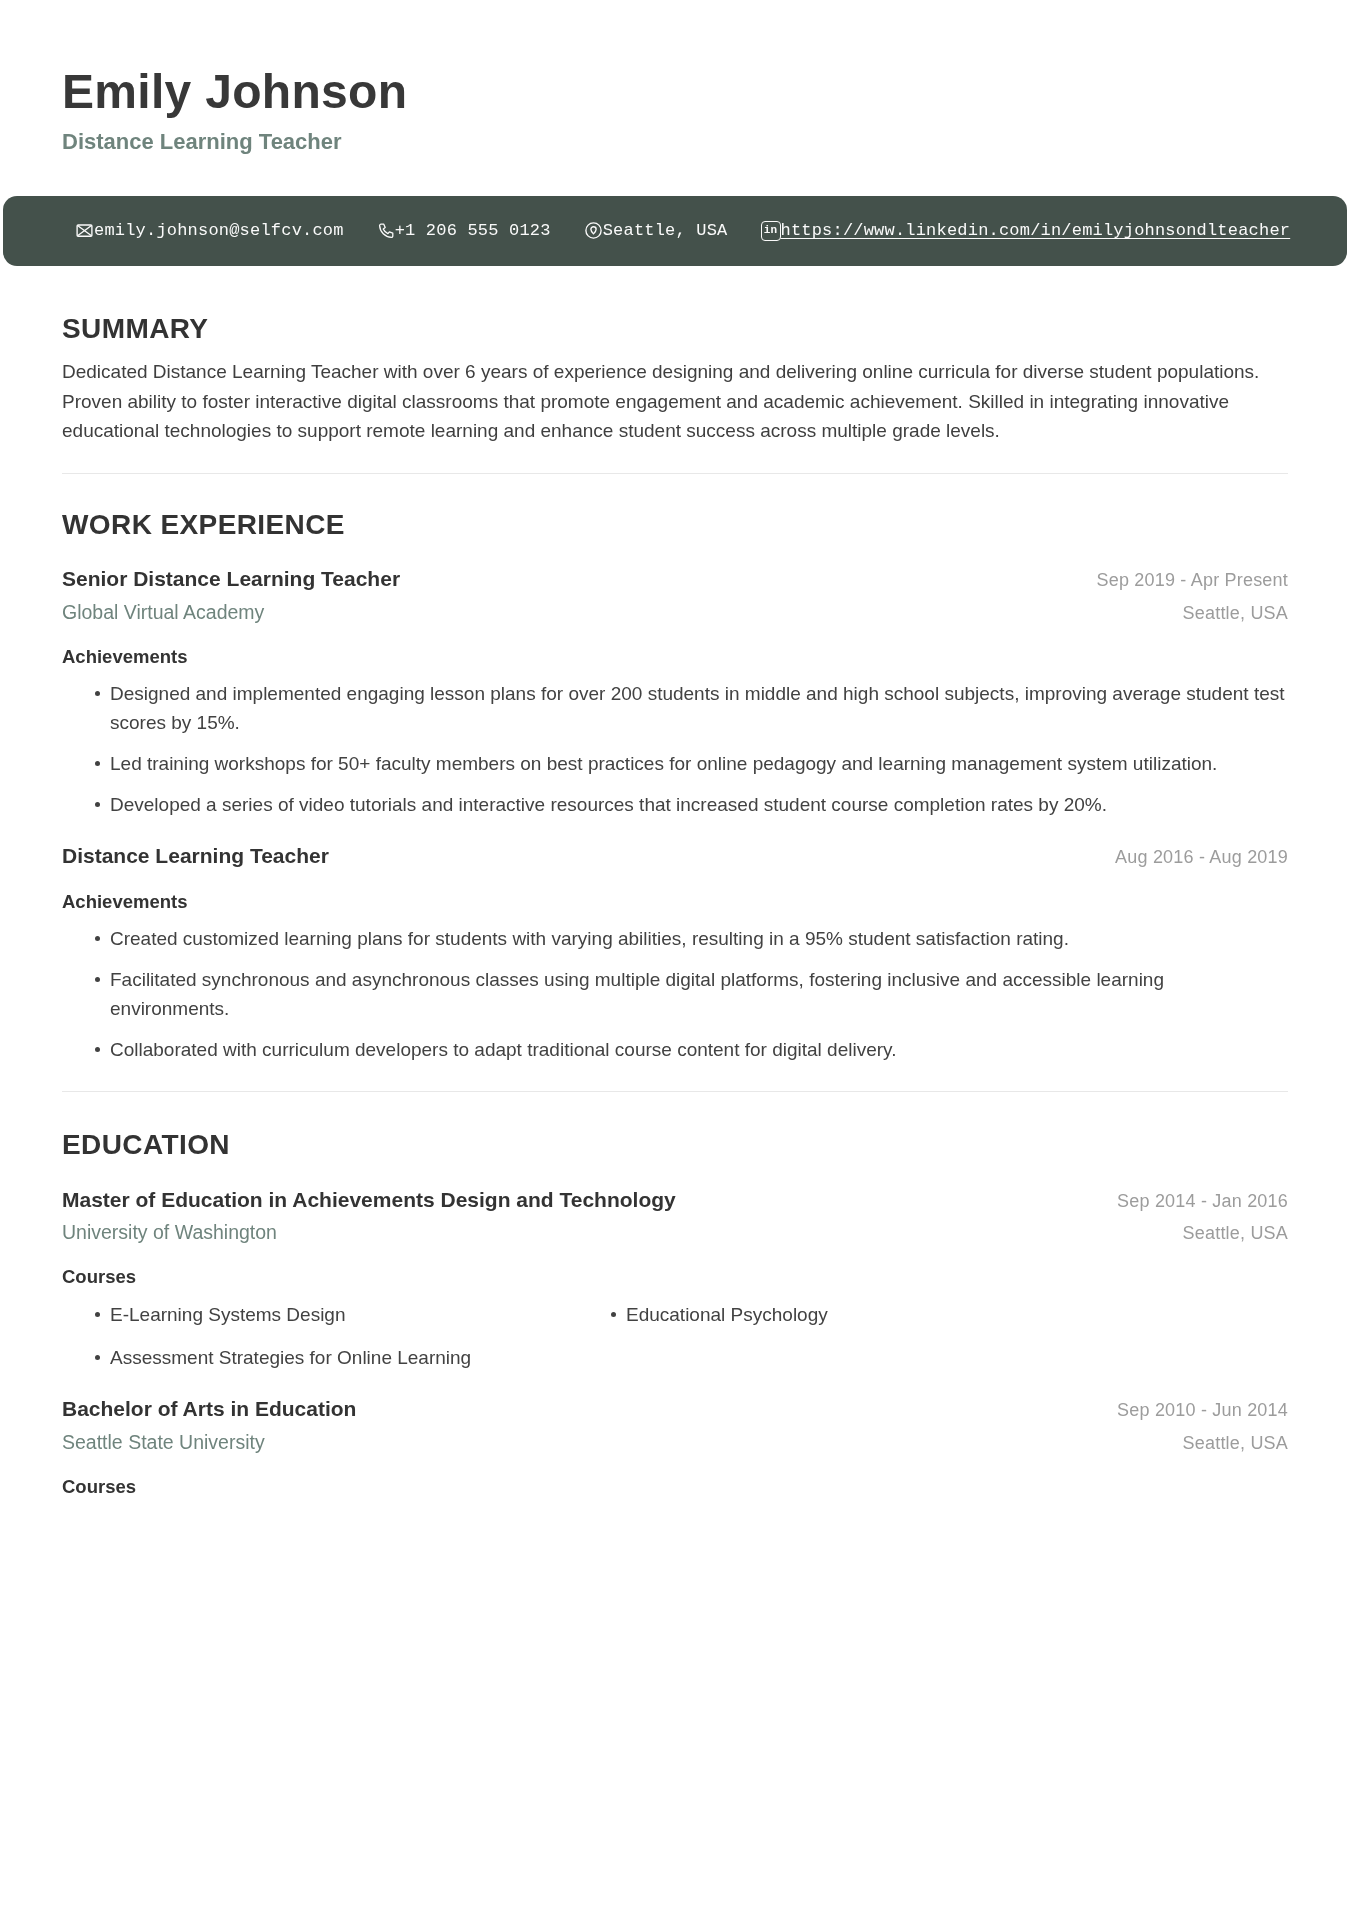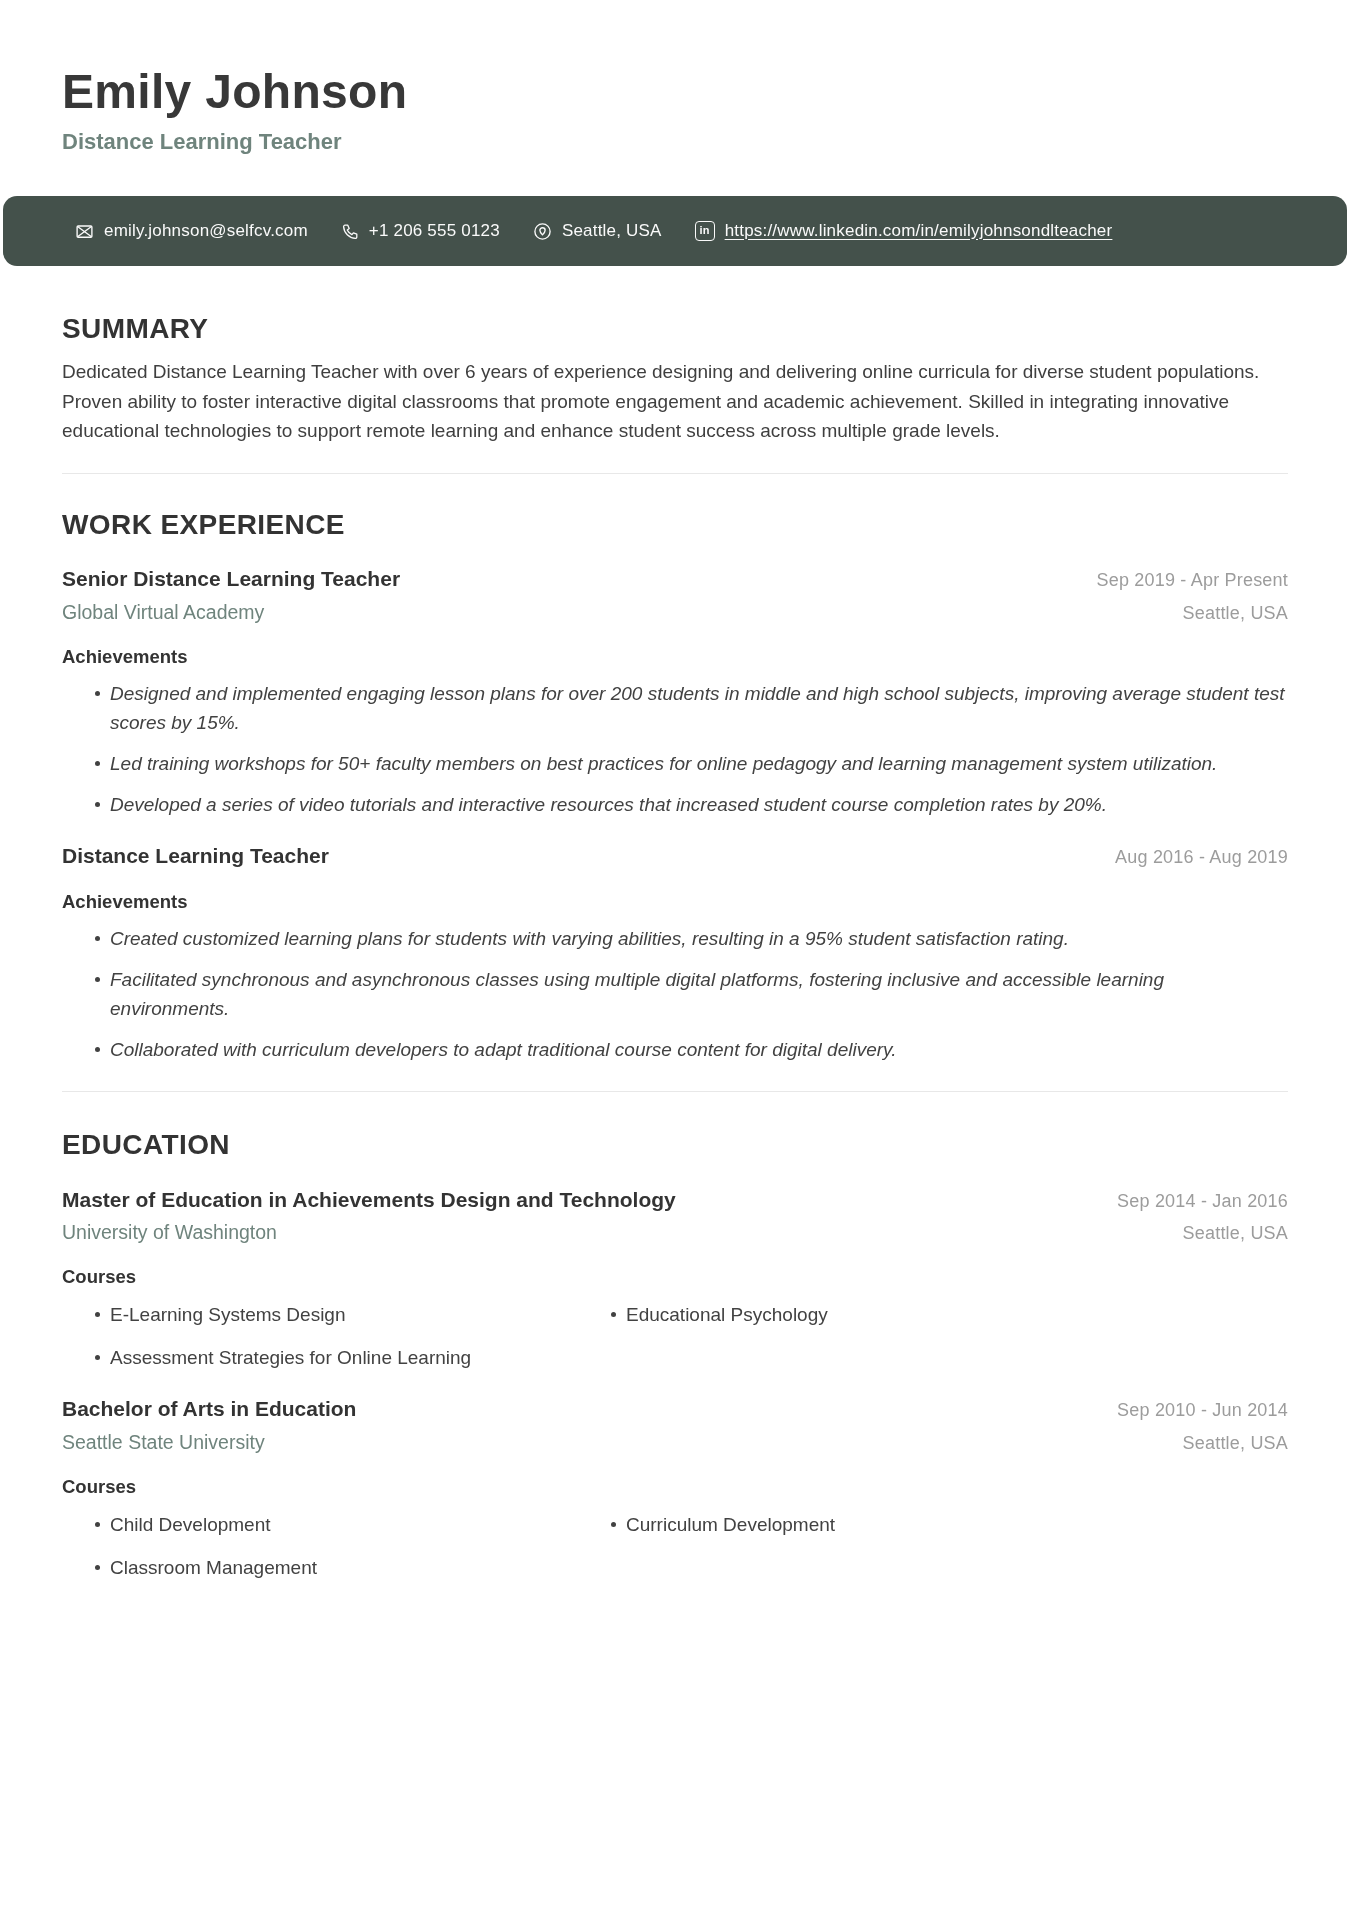--- a/index.html
+++ b/index.html
@@ -41,21 +41,21 @@
     background: #44514B;
     border-radius: 14px;
     display: flex;
     align-items: center;
     padding: 0 36px 0 72px;
     gap: 33px;
     color: #FAFAFA;
     font-size: 17px;
     letter-spacing: 0.2px;
   }
-  .contact-item { display: flex; align-items: flex-end; gap: 10px; white-space: nowrap; }
+  .contact-item { display: flex; align-items: center; white-space: nowrap; font-family: Liberation Mono, monospace; }
   .contact-item svg { display: block; }
   .linkedin-badge {
     width: 20px; height: 20px;
     border: 1.6px solid #FAFAFA;
     border-radius: 4px;
     display: inline-flex;
     align-items: center;
     justify-content: center;
     font-size: 11px;
     font-weight: 700;
@@ -120,21 +120,20 @@
     color: #333333;
   }
   ul.bullets { margin-top: 11px; list-style: none; }
   ul.bullets li {
     position: relative;
     padding-left: 48px;
     font-size: 19px;
     line-height: 29px;
     color: #424242;
     margin-bottom: 12px;
-    font-style: italic;
   }
   ul.bullets li::before {
     content: "";
     position: absolute;
     left: 33px;
     top: 12px;
     width: 5px;
     height: 5px;
     border-radius: 50%;
     background: #424242;
@@ -276,22 +275,17 @@
       <article class="entry">
         <div class="entry-row">
           <div class="entry-title">Bachelor of Arts in Education</div>
           <div class="entry-dates">Sep 2010 - Jun 2014</div>
         </div>
         <div class="entry-row second">
           <div class="entry-org">Seattle State University</div>
           <div class="entry-location">Seattle, USA</div>
         </div>
         <div class="sub-label">Courses</div>
-        <ul class="courses">
-          <li>Child Development</li>
-          <li>Curriculum Development</li>
-          <li>Classroom Management</li>
-        </ul>
       </article>
     </section>
 
   </main>
 </div>
 
 </body></html>

